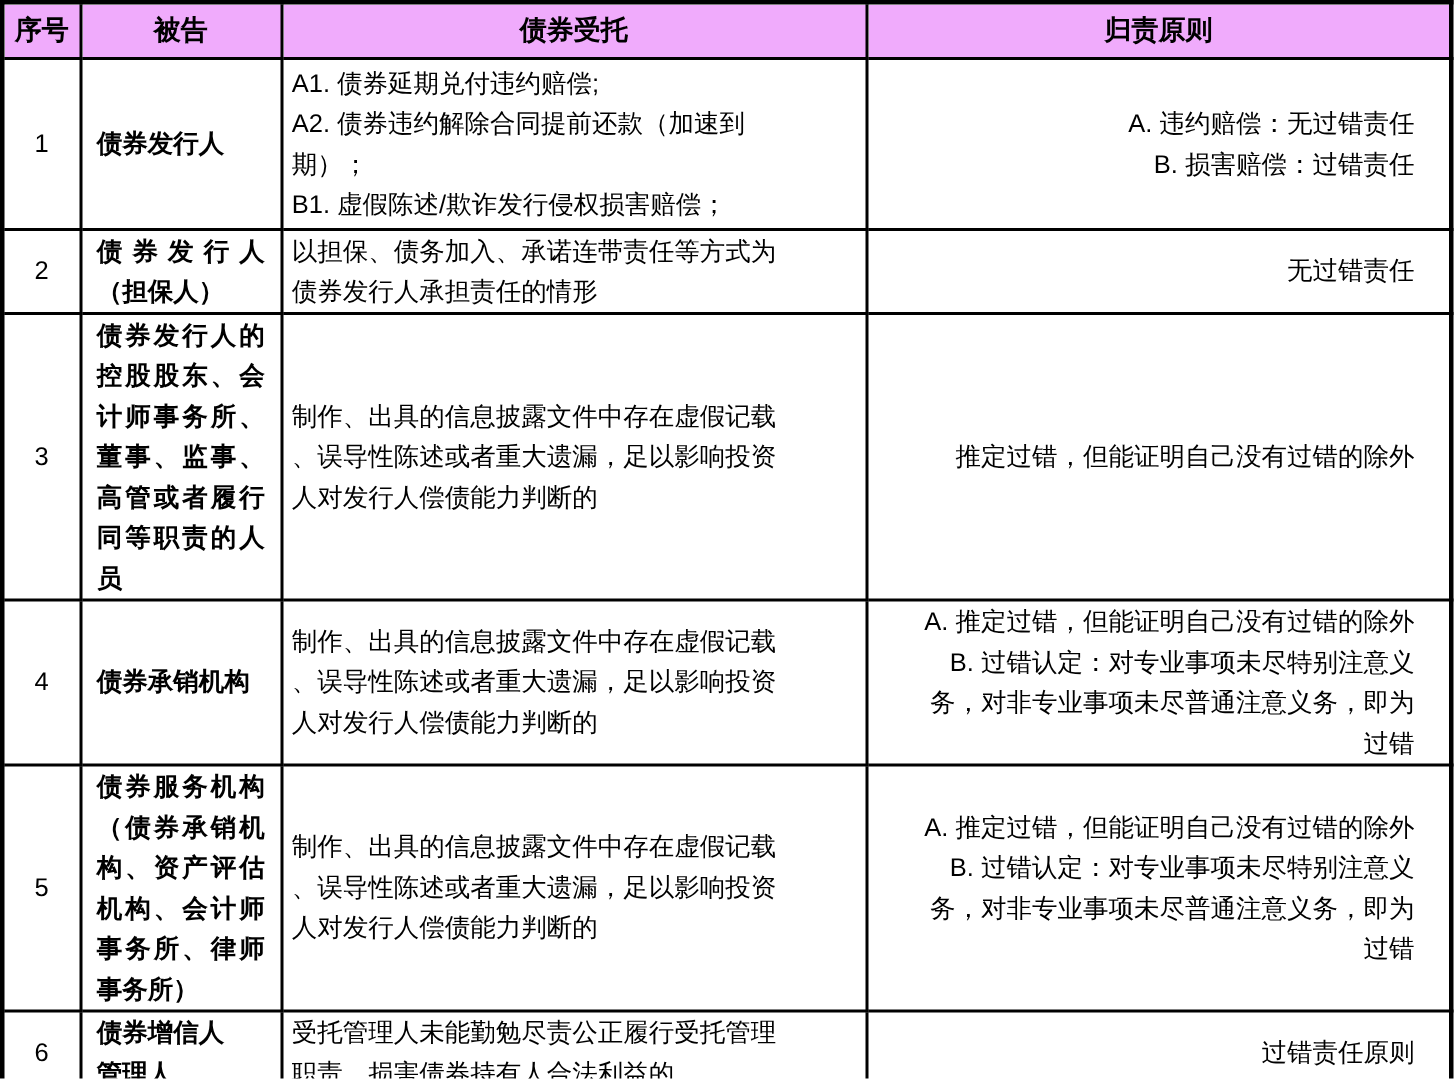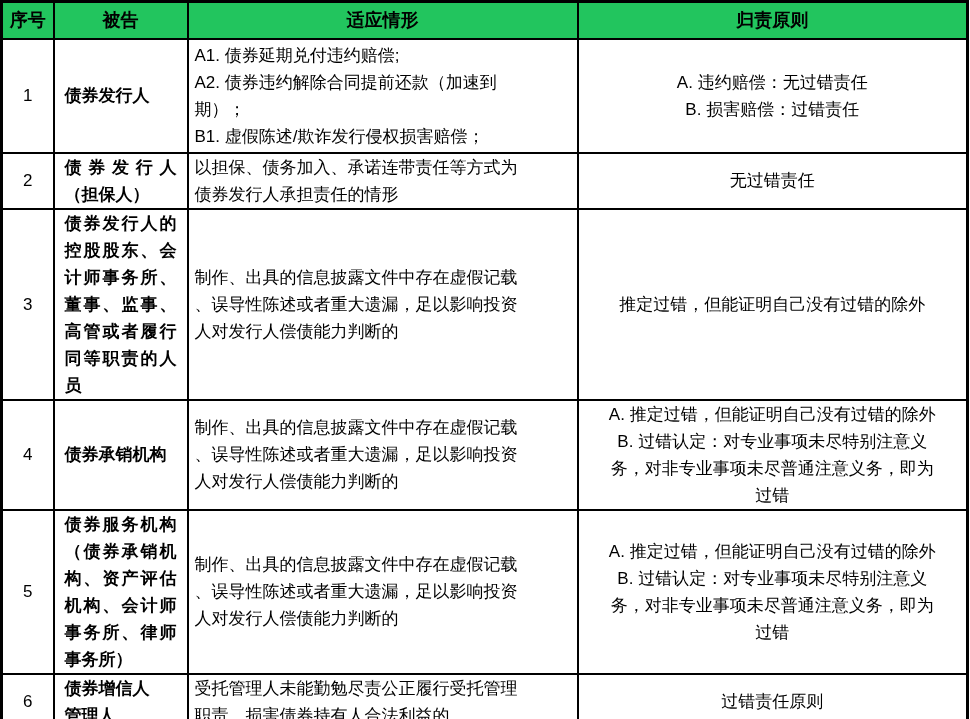--- a/index.html
+++ b/index.html
@@ -22,21 +22,21 @@
   .tbl th,.tbl td{
     border:2px solid #000000;
     vertical-align:middle;
     font-size:17px;
     line-height:27px;
     color:#000000;
     overflow:hidden;
   }
   .tbl thead tr{height:37px;}
   .tbl thead th{
-    background:#22c55e;
+    background:#f0abfc;
     font-weight:bold;
     font-size:18px;
     text-align:center;
     padding:0 4px;
   }
   .tbl tbody tr:nth-child(1){height:114px;}
   .tbl tbody tr:nth-child(2){height:52px;}
   .tbl tbody tr:nth-child(3){height:164px;}
   .tbl tbody tr:nth-child(4){height:110px;}
   .tbl tbody tr:nth-child(5){height:164px;}
@@ -52,40 +52,40 @@
     padding:0 10px;
     font-weight:bold;
   }
   .c-sit{
     text-align:left;
     white-space:pre-line;
     padding:0 6px;
     margin-top:48px;
   }
   .c-pri{
-    text-align:center;
+    text-align:right;
     white-space:pre-line;
     padding:0 23px;
   }
 </style>
 </head>
 <body>
 
 <table class="tbl">
   <colgroup>
     <col style="width:52px">
     <col style="width:134px">
     <col style="width:390px">
     <col style="width:390px">
   </colgroup>
   <thead>
     <tr>
       <th>序号</th>
       <th>被告</th>
-      <th>适应情形</th>
+      <th>债券受托</th>
       <th>归责原则</th>
     </tr>
   </thead>
   <tbody>
     <tr>
       <td class="c-num">1</td>
       <td class="c-def">债券发行人</td>
       <td class="c-sit">A1. 债券延期兑付违约赔偿;
 A2. 债券违约解除合同提前还款（加速到
 期）；

